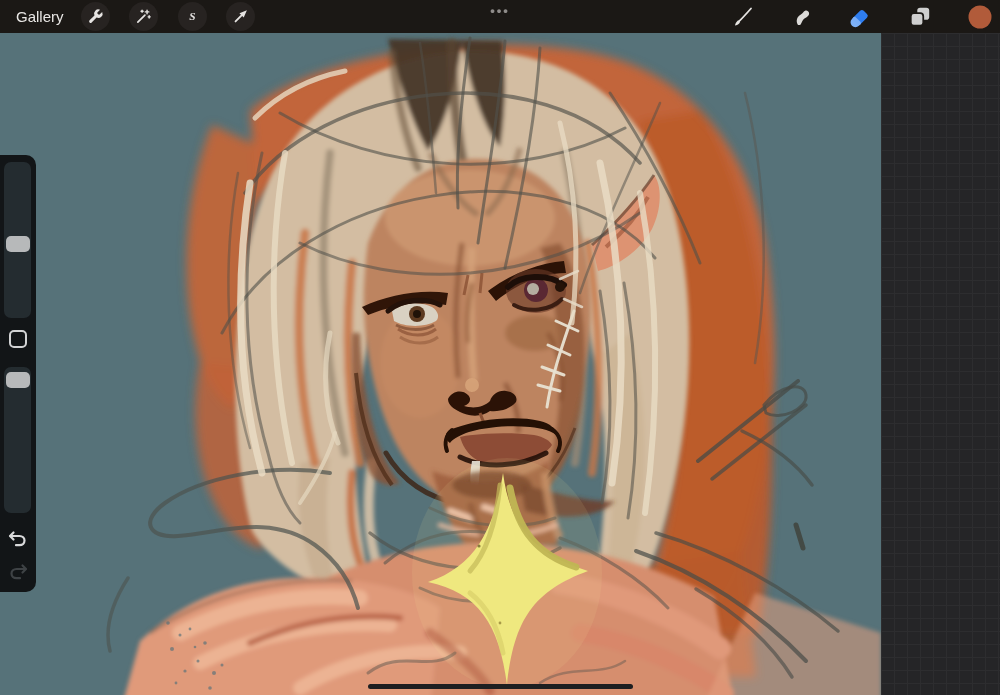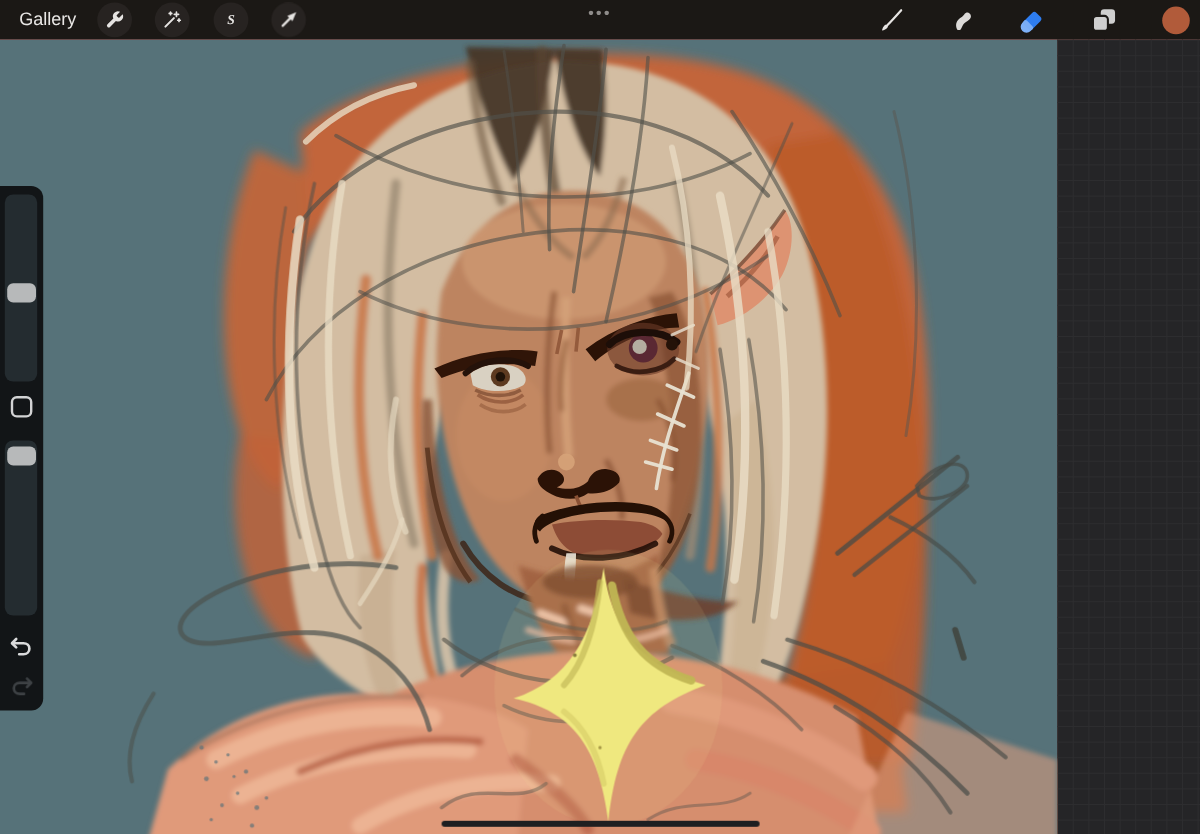--- a/index.html
+++ b/index.html
@@ -1,17 +1,17 @@
 <!DOCTYPE html>
 <html><head>
 <meta charset="utf-8">
 <style>
   html,body{margin:0;padding:0;background:#111;}
   .screen{position:relative;width:1000px;height:695px;overflow:hidden;
-          font-family:"Liberation Sans",sans-serif;background:#fca5a5;}
+          font-family:"Liberation Sans",sans-serif;background:#6d28d9;}
   
   .topbar{position:absolute;left:0;top:0;width:1000px;height:33px;background:#1b1815;z-index:30;}
   .gallery{position:absolute;left:16px;top:0;height:33px;line-height:33px;color:#e9e7e5;font-size:15px;}
   .tb-btn{position:absolute;top:2px;width:29px;height:29px;border-radius:50%;background:#272321;
           display:flex;align-items:center;justify-content:center;}
   .tb-icon{position:absolute;top:4px;width:26px;height:26px;display:flex;align-items:center;justify-content:center;}
   .dots{position:absolute;left:470px;top:0;width:60px;height:26px;text-align:center;color:#8f8c8a;
         font-size:13px;letter-spacing:2px;font-weight:bold;line-height:22px;}
   svg{display:block}
   

